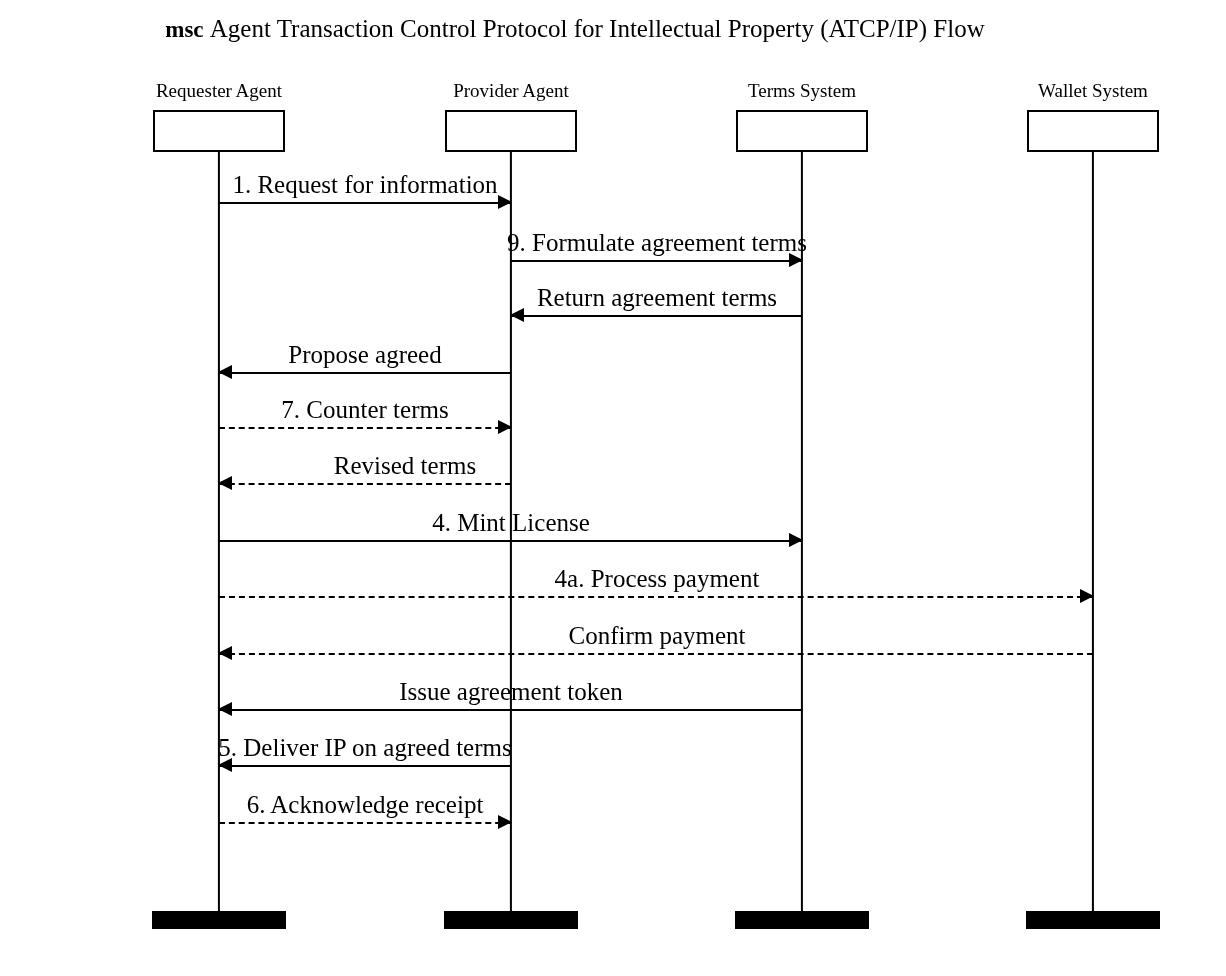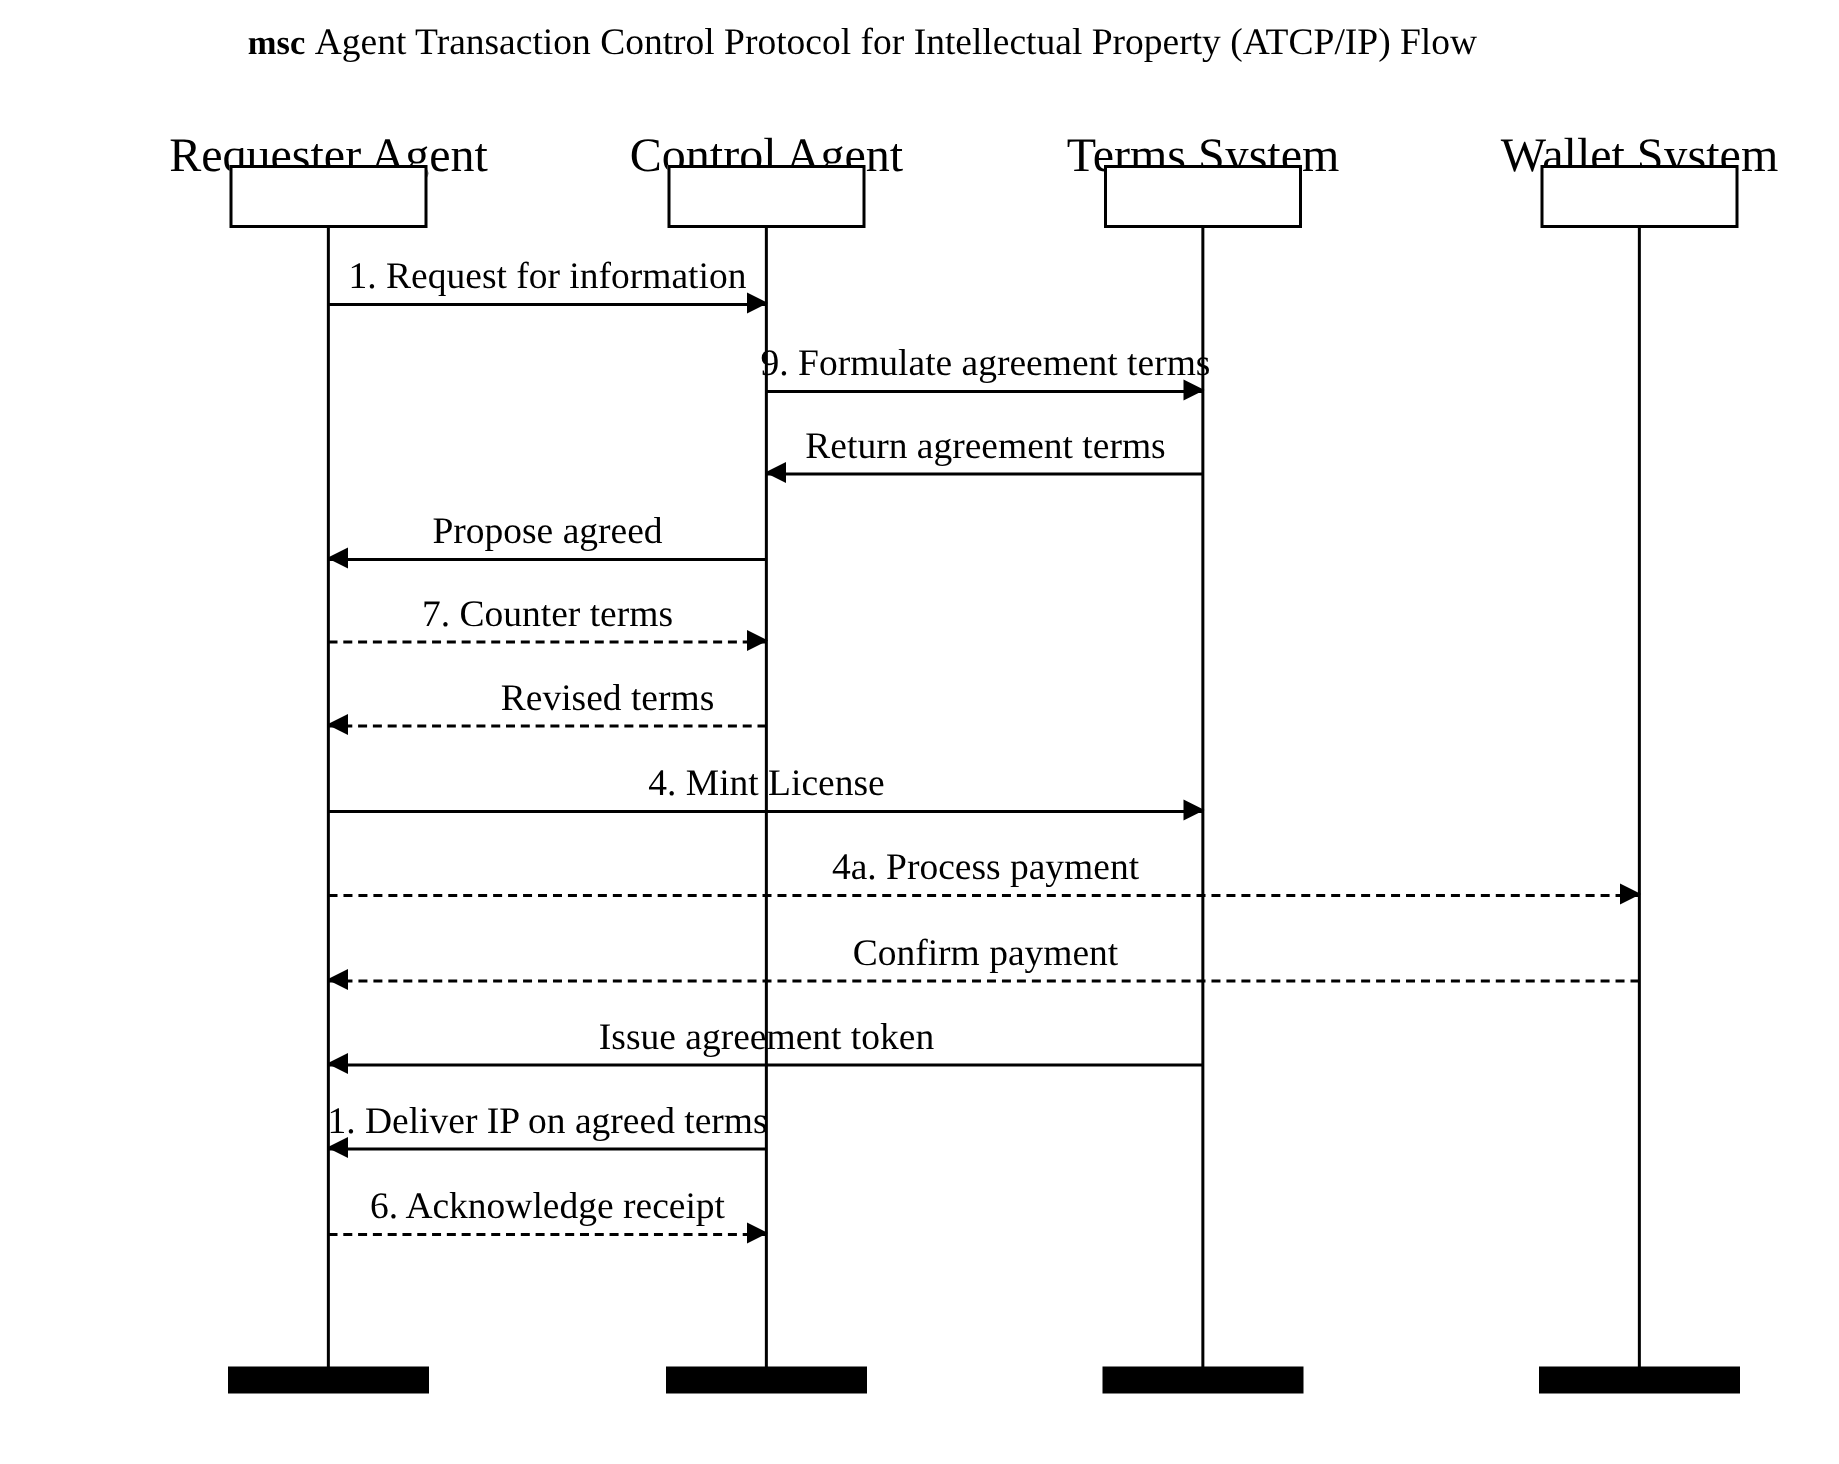--- a/index.html
+++ b/index.html
@@ -32,24 +32,24 @@
   }
   #msc-title .kw {
     font-weight: bold;
     font-size: 23px;
   }
   
   .actor-label {
     position: absolute;
     transform: translateX(-50%);
     text-align: right;
-    font-size: 32px;
+    font-size: 19px;
     line-height: 30px;
     white-space: nowrap;
-    top: 88px;
+    top: 76px;
   }
   .actor-box {
     position: absolute;
     transform: translateX(-50%);
     top: 110px;
     width: 132px;
     height: 42px;
     border: 2.2px solid #000;
     background: #fff;
     box-sizing: border-box;
@@ -116,21 +116,21 @@
 
 <div id="canvas">
 
   <div id="msc-title"><span class="kw">msc</span><span>&nbsp;</span><span>Agent Transaction Control Protocol for Intellectual Property (ATCP/IP) Flow</span></div>
 
   <div id="actors-layer">
       <div class="actor-label" style="left: 219px;">Requester Agent</div>
       <div class="actor-box" style="left: 219px; top: 110px; width: 132px; height: 42px;"></div>
       <div class="lifeline" style="left: 219px; top: 152px; height: 768px;"></div>
       <div class="terminator" style="left: 219px; top: 911px; width: 134px; height: 18px;"></div>
-      <div class="actor-label" style="left: 511px;">Control Agent</div>
+      <div class="actor-label" style="left: 511px;">Provider Agent</div>
       <div class="actor-box" style="left: 511px; top: 110px; width: 132px; height: 42px;"></div>
       <div class="lifeline" style="left: 511px; top: 152px; height: 768px;"></div>
       <div class="terminator" style="left: 511px; top: 911px; width: 134px; height: 18px;"></div>
       <div class="actor-label" style="left: 802px;">Terms System</div>
       <div class="actor-box" style="left: 802px; top: 110px; width: 132px; height: 42px;"></div>
       <div class="lifeline" style="left: 802px; top: 152px; height: 768px;"></div>
       <div class="terminator" style="left: 802px; top: 911px; width: 134px; height: 18px;"></div>
       <div class="actor-label" style="left: 1093px;">Wallet System</div>
       <div class="actor-box" style="left: 1093px; top: 110px; width: 132px; height: 42px;"></div>
       <div class="lifeline" style="left: 1093px; top: 152px; height: 768px;"></div>
@@ -185,21 +185,21 @@
       <div class="msg-label" style="left: 657px; top: 622px;">Confirm payment</div>
       <div class="msg to-left" style="left: 219px; width: 583px; top: 709px;">
         <div class="shaft"></div>
         <div class="head"></div>
       </div>
       <div class="msg-label" style="left: 511px; top: 678px;">Issue agreement token</div>
       <div class="msg to-left" style="left: 219px; width: 292px; top: 765px;">
         <div class="shaft"></div>
         <div class="head"></div>
       </div>
-      <div class="msg-label" style="left: 365px; top: 734px;">1. Deliver IP on agreed terms</div>
+      <div class="msg-label" style="left: 365px; top: 734px;">5. Deliver IP on agreed terms</div>
       <div class="msg dashed to-right" style="left: 219px; width: 292px; top: 822px;">
         <div class="shaft"></div>
         <div class="head"></div>
       </div>
       <div class="msg-label" style="left: 365px; top: 791px;">6. Acknowledge receipt</div>
     </div>
 
 </div>
 
 </body></html>

